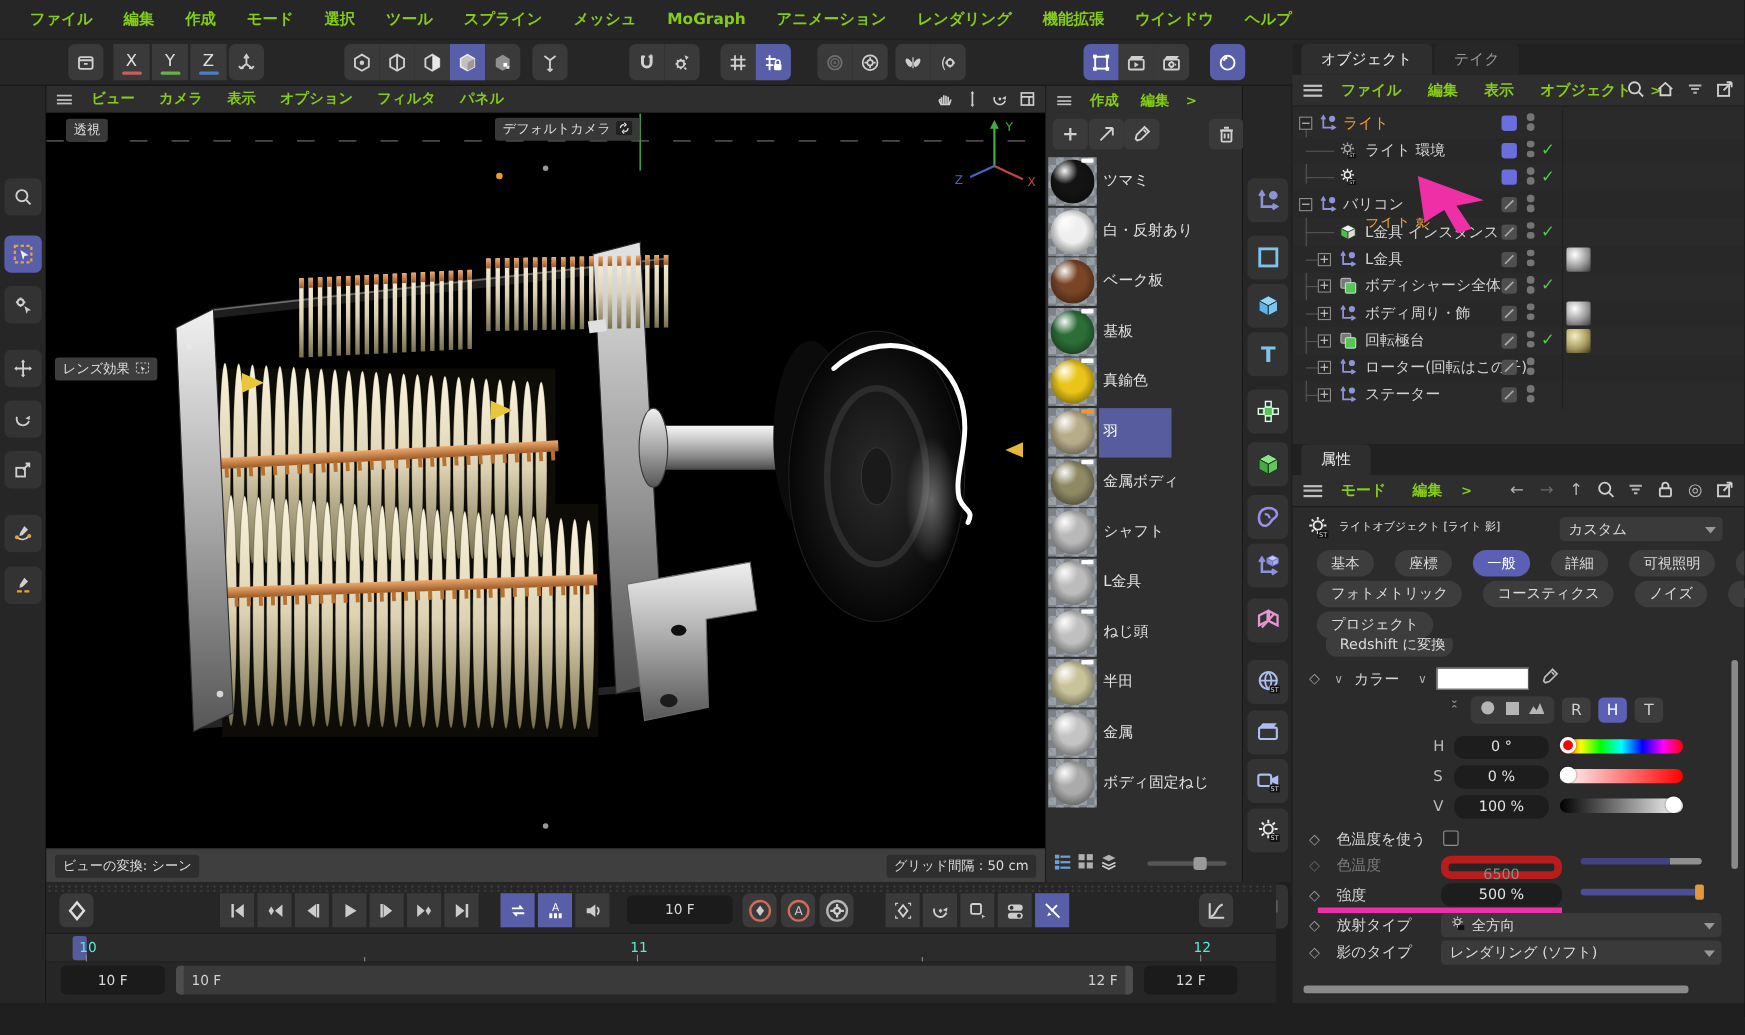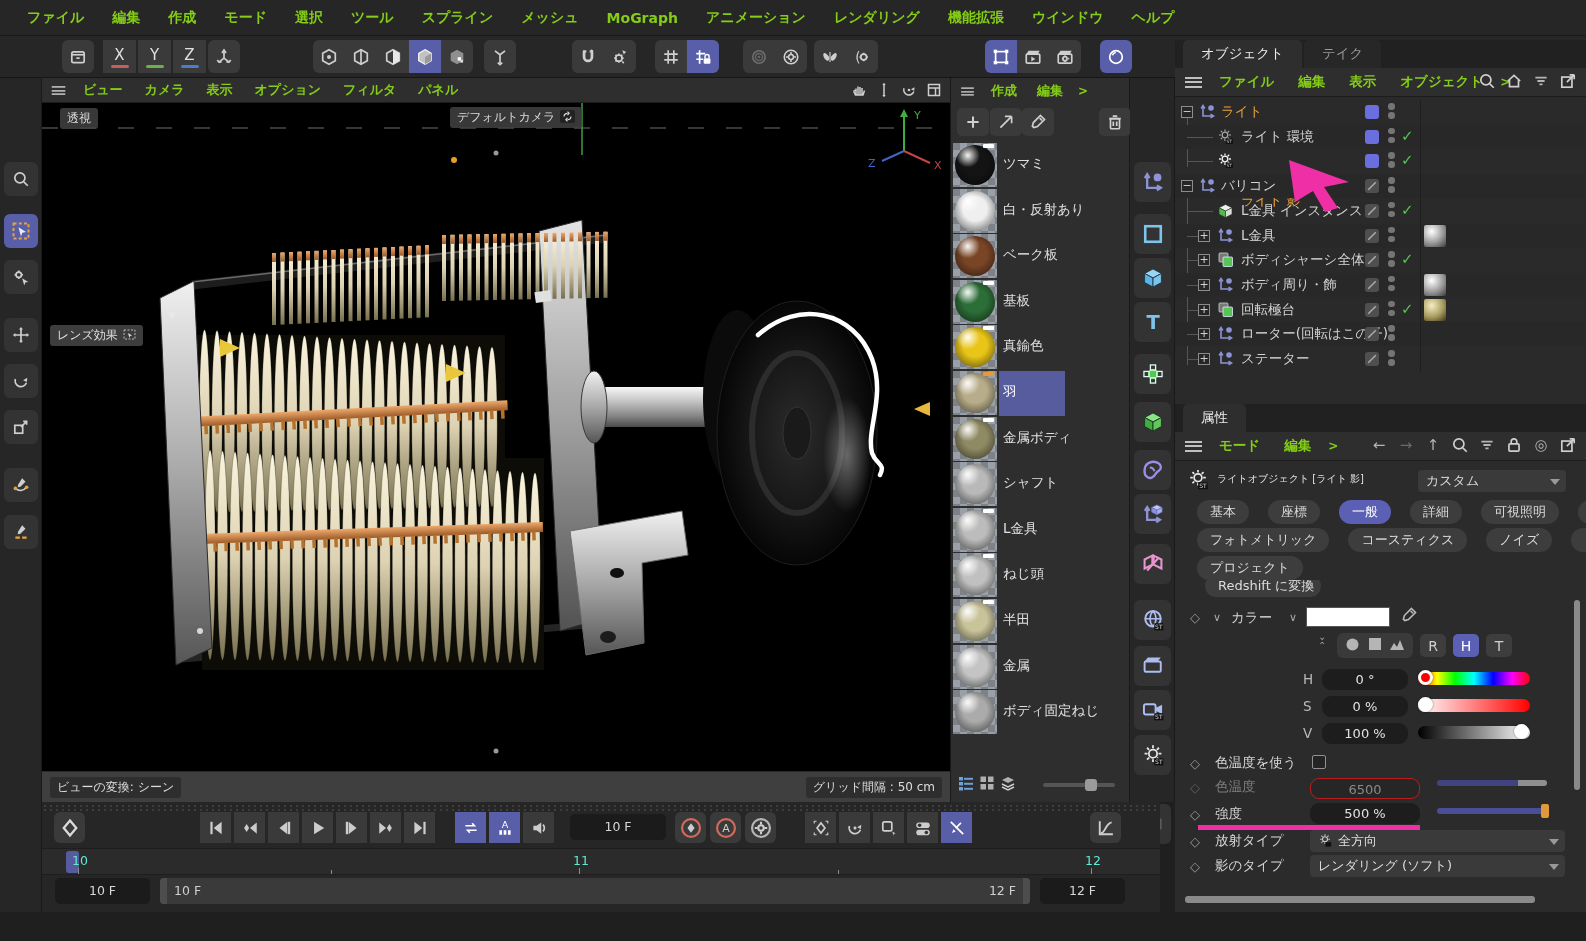--- a/index.html
+++ b/index.html
@@ -1324,21 +1324,21 @@
           <div class="knob" style="left: 96px; background: rgb(255, 255, 255);"></div>
         </div>
       </div>
 
     <span class="diamond" style="left:15px;top:352px">◇</span>
     <span class="rowlabel" style="left:40px;top:350px">色温度を使う</span>
     <div class="abs" style="left:137px;top:351px;width:14px;height:14px;background:#242424;border:1.5px solid #919191;border-radius:2px"></div>
 
     <span class="diamond" style="left:15px;top:376px;color:#5f5f5f">◇</span>
     <span class="rowlabel dim" style="left:40px;top:374px">色温度</span>
-    <div class="field dim" style="left:135px;top:374px;width:110px;border:1px solid #b91c1c">6500</div>
+    <div class="field dim" style="left:135px;top:374px;width:110px;border:7px solid #b91c1c">6500</div>
     <div class="slider" style="left:262px;top:376px;width:110px;height:6px;background:linear-gradient(to right,#3f4380 0 74%,#8f8f8f 74% 100%)"></div>
 
     <span class="diamond" style="left:15px;top:403px">◇</span>
     <span class="rowlabel" style="left:40px;top:401px">強度</span>
     <div class="field" style="left:135px;top:399px;width:110px">500 %</div>
     <div class="slider" style="left:262px;top:404px;width:110px;height:6px;background:#4a4e96">
       <div class="abs" style="right:-2px;top:-4px;width:8px;height:14px;background:#e09a3a;border-radius:2px"></div>
     </div>
     <div class="abs annot" style="left:23px;top:421px;width:222px;height:5px;background:#ee2fa5"></div>
 

